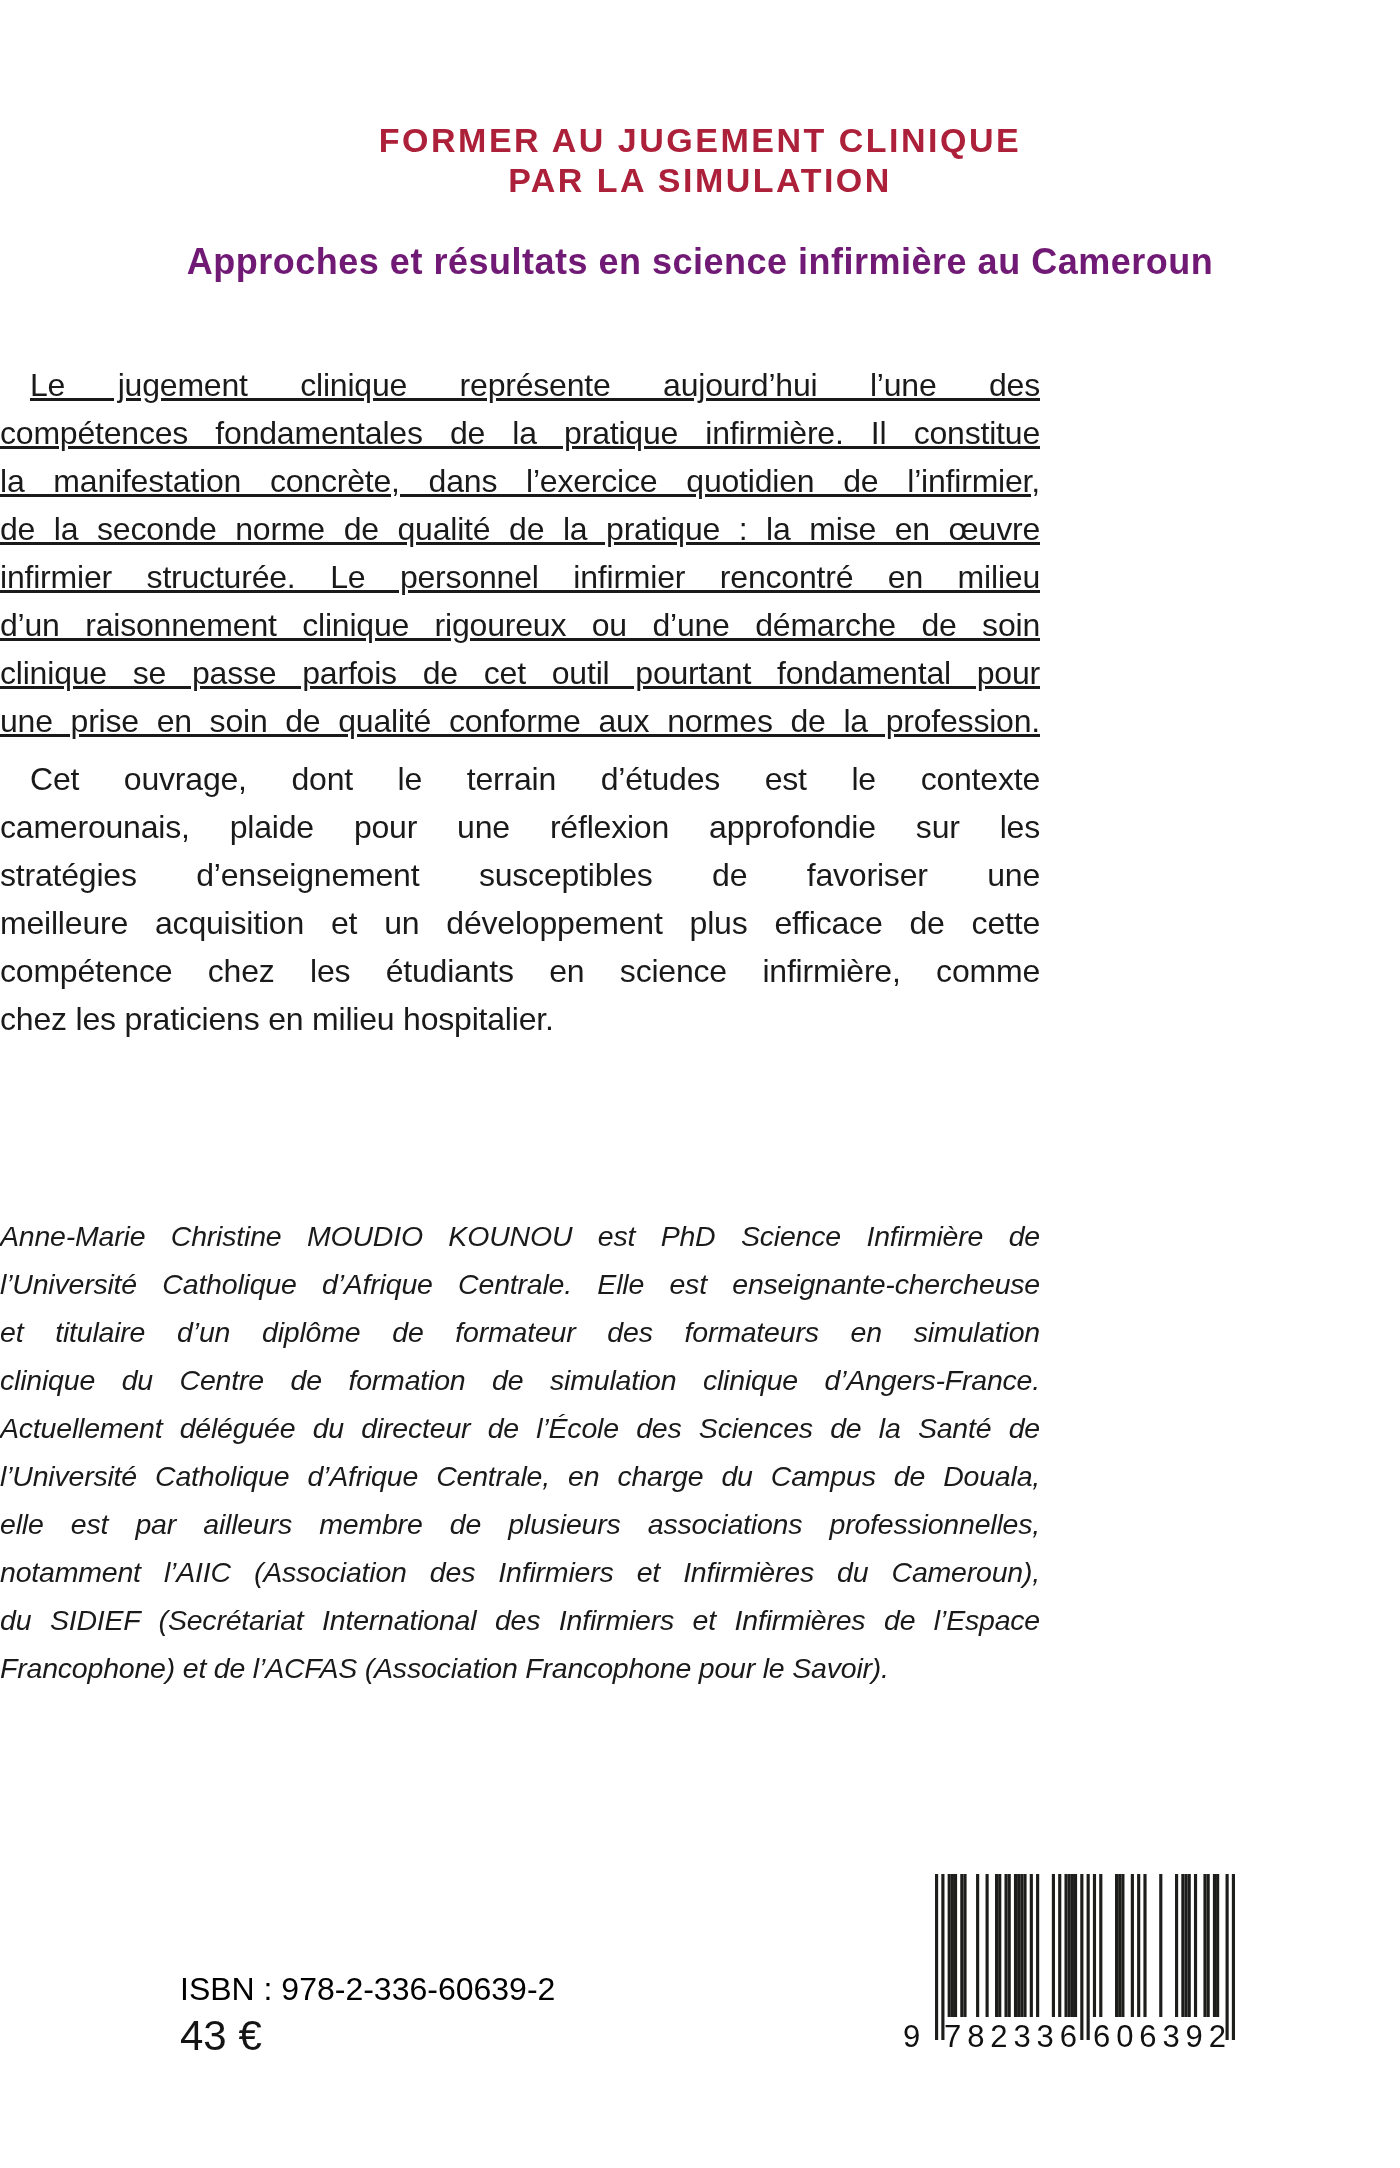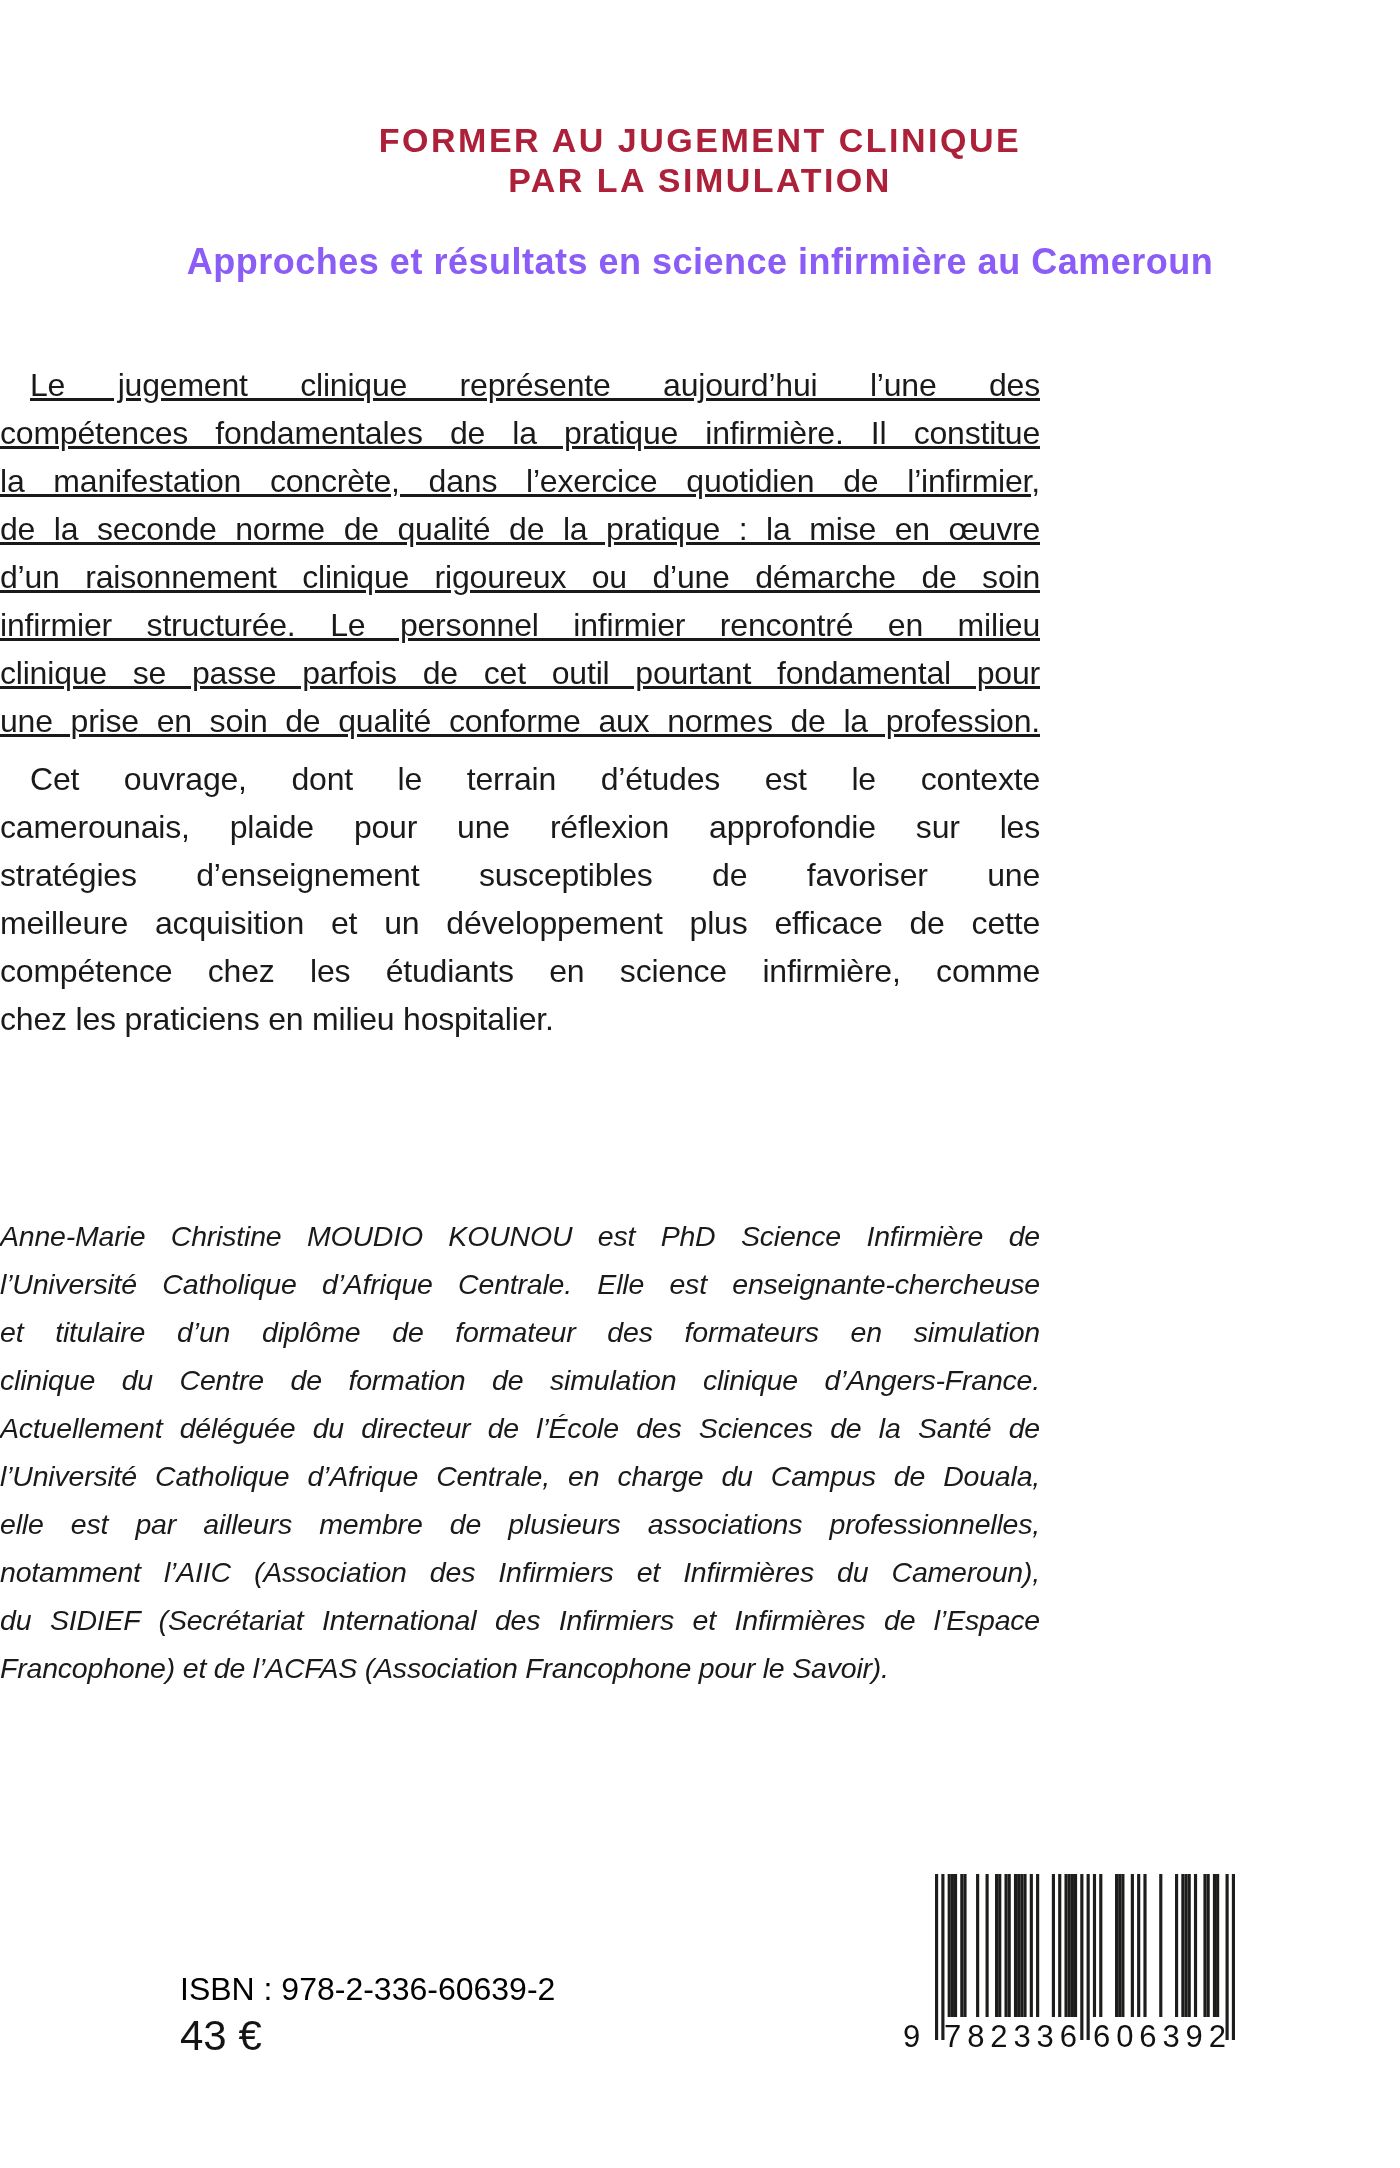--- a/index.html
+++ b/index.html
@@ -18,21 +18,21 @@
     font-weight:700;
     font-size:34px;line-height:40px;
     letter-spacing:2.5px;
   }
   .subtitle{
     position:absolute;left:0;top:240px;width:1400px;
     text-align:center;
     font-weight:700;
     font-size:36px;line-height:44px;
     letter-spacing:0.5px;
-    color:#8b5cf6;
+    color:#701a75;
   }
   
   .textcol{position:absolute;left:180px;width:1040px;}
   .para{position:absolute;left:0;width:1040px;}
   .jline,.lline{
     font-size:32px;line-height:48px;
     letter-spacing:-0.2px;
     white-space:normal;
   }
   .jline{text-align:justify;text-align-last:justify;}
@@ -75,22 +75,22 @@
     <div>PAR LA SIMULATION</div>
   </div>
 
   <div class="subtitle">Approches et résultats en science infirmière au Cameroun</div>
 
   <div class="textcol para bio-none" style="top:361px;text-decoration:underline;">
     <div class="jline indent">Le jugement clinique représente aujourd’hui l’une des</div>
     <div class="jline">compétences fondamentales de la pratique infirmière. Il constitue</div>
     <div class="jline">la manifestation concrète, dans l’exercice quotidien de l’infirmier,</div>
     <div class="jline">de la seconde norme de qualité de la pratique : la mise en œuvre</div>
+    <div class="jline">infirmier structurée. Le personnel infirmier rencontré en milieu</div>
     <div class="jline">d’un raisonnement clinique rigoureux ou d’une démarche de soin</div>
-    <div class="jline">infirmier structurée. Le personnel infirmier rencontré en milieu</div>
     <div class="jline">clinique se passe parfois de cet outil pourtant fondamental pour</div>
     <div class="jline">une prise en soin de qualité conforme aux normes de la profession.</div>
   </div>
 
   <div class="textcol para" style="top:755px;">
     <div class="jline indent">Cet ouvrage, dont le terrain d’études est le contexte</div>
     <div class="jline">camerounais, plaide pour une réflexion approfondie sur les</div>
     <div class="jline">stratégies d’enseignement susceptibles de favoriser une</div>
     <div class="jline">meilleure acquisition et un développement plus efficace de cette</div>
     <div class="jline">compétence chez les étudiants en science infirmière, comme</div>

